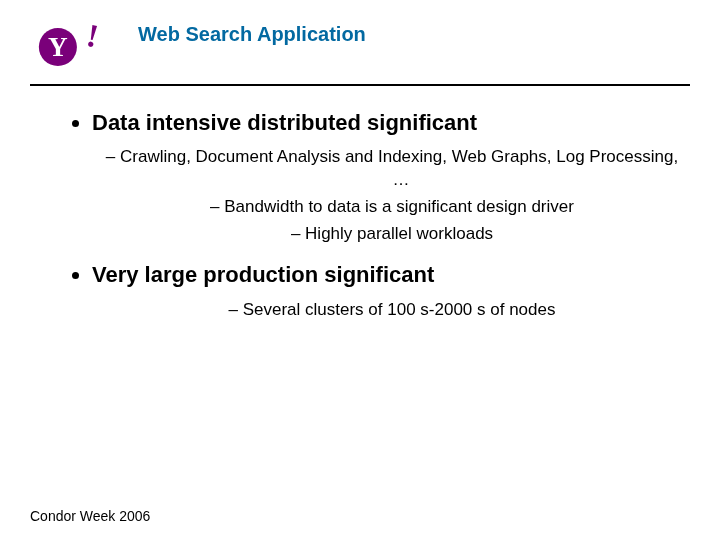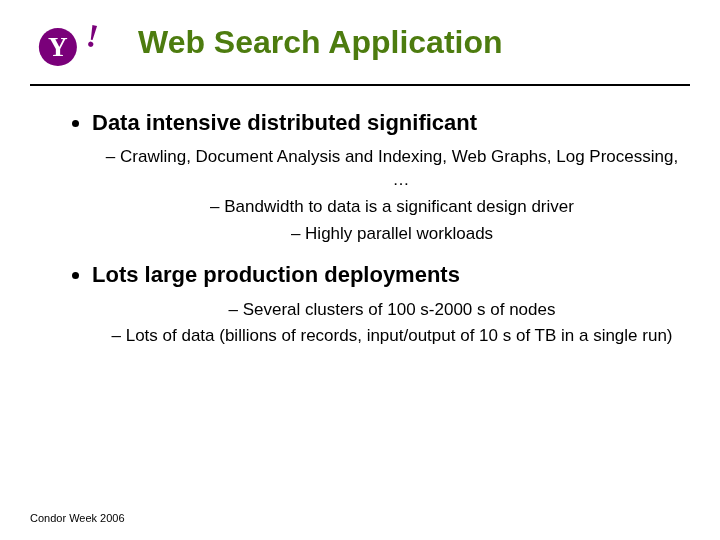--- a/index.html
+++ b/index.html
@@ -1,28 +1,28 @@
 <!DOCTYPE html>
 <html><head>
 <meta charset="utf-8">
 <style>
   * { margin: 0; padding: 0; box-sizing: border-box; }
   html, body { width: 720px; height: 540px; background: #fff; font-family: Arial, Helvetica, sans-serif; color: #000; }
   .slide { width: 720px; height: 540px; position: relative; padding: 12px 30px 0 30px; }
   .header { display: flex; align-items: flex-start; gap: 16px; padding-top: 6px; }
   .logo { width: 92px; height: 58px; display: flex; align-items: center; justify-content: center; }
-  .title { font-size: 32px; font-weight: bold; color: #4d7c0f; line-height: 1.25; padding-top: 4px; }
+  .title { font-size: 20px; font-weight: bold; color: #0369a1; line-height: 1.25; padding-top: 4px; }
   .rule { border: none; border-top: 2px solid #000; margin: 8px 0 18px 0; width: 100%; }
   .content { padding: 6px 10px 0 40px; }
   .bullets { list-style: disc; padding-left: 22px; }
   .bullets > li { font-size: 22px; font-weight: bold; margin-bottom: 8px; line-height: 1.2; }
   .sub { list-style: none; padding-left: 12px; margin: 10px 0 16px 0; font-size: 17px; font-weight: normal; line-height: 1.35; text-align: center; }
   .sub li { text-indent: -18px; padding-left: 18px; margin-bottom: 4px; }
   .sub li::before { content: "– "; }
-  .footer { position: absolute; left: 30px; bottom: 16px; font-size: 11px; }
+  .footer { position: absolute; left: 30px; bottom: 16px; font-size: 14px; }
 </style>
 </head>
 <body>
 
 <div class="slide">
 
   <div class="header">
     <div class="logo">
       <svg viewBox="0 0 100 64" width="92" height="58">
         <circle cx="30" cy="32" r="21" fill="#7a007a"></circle>
@@ -41,23 +41,22 @@
     <ul class="bullets">
       <li>
         <span>Data intensive distributed significant</span>
         <ul class="sub">
           <li>Crawling, Document Analysis and Indexing, Web Graphs, Log Processing, …</li>
           <li>Bandwidth to data is a significant design driver</li>
           <li>Highly parallel workloads</li>
         </ul>
       </li>
       <li>
-        <span>Lots large production deployments</span>
+        <span>Very large production significant</span>
         <ul class="sub">
           <li>Several clusters of 100 s-2000 s of nodes</li>
-          <li>Lots of data (billions of records, input/output of 10 s of TB in a single run)</li>
         </ul>
       </li>
     </ul>
   </div>
 
   <div class="footer">Condor Week 2006</div>
 </div>
 
 </body></html>

